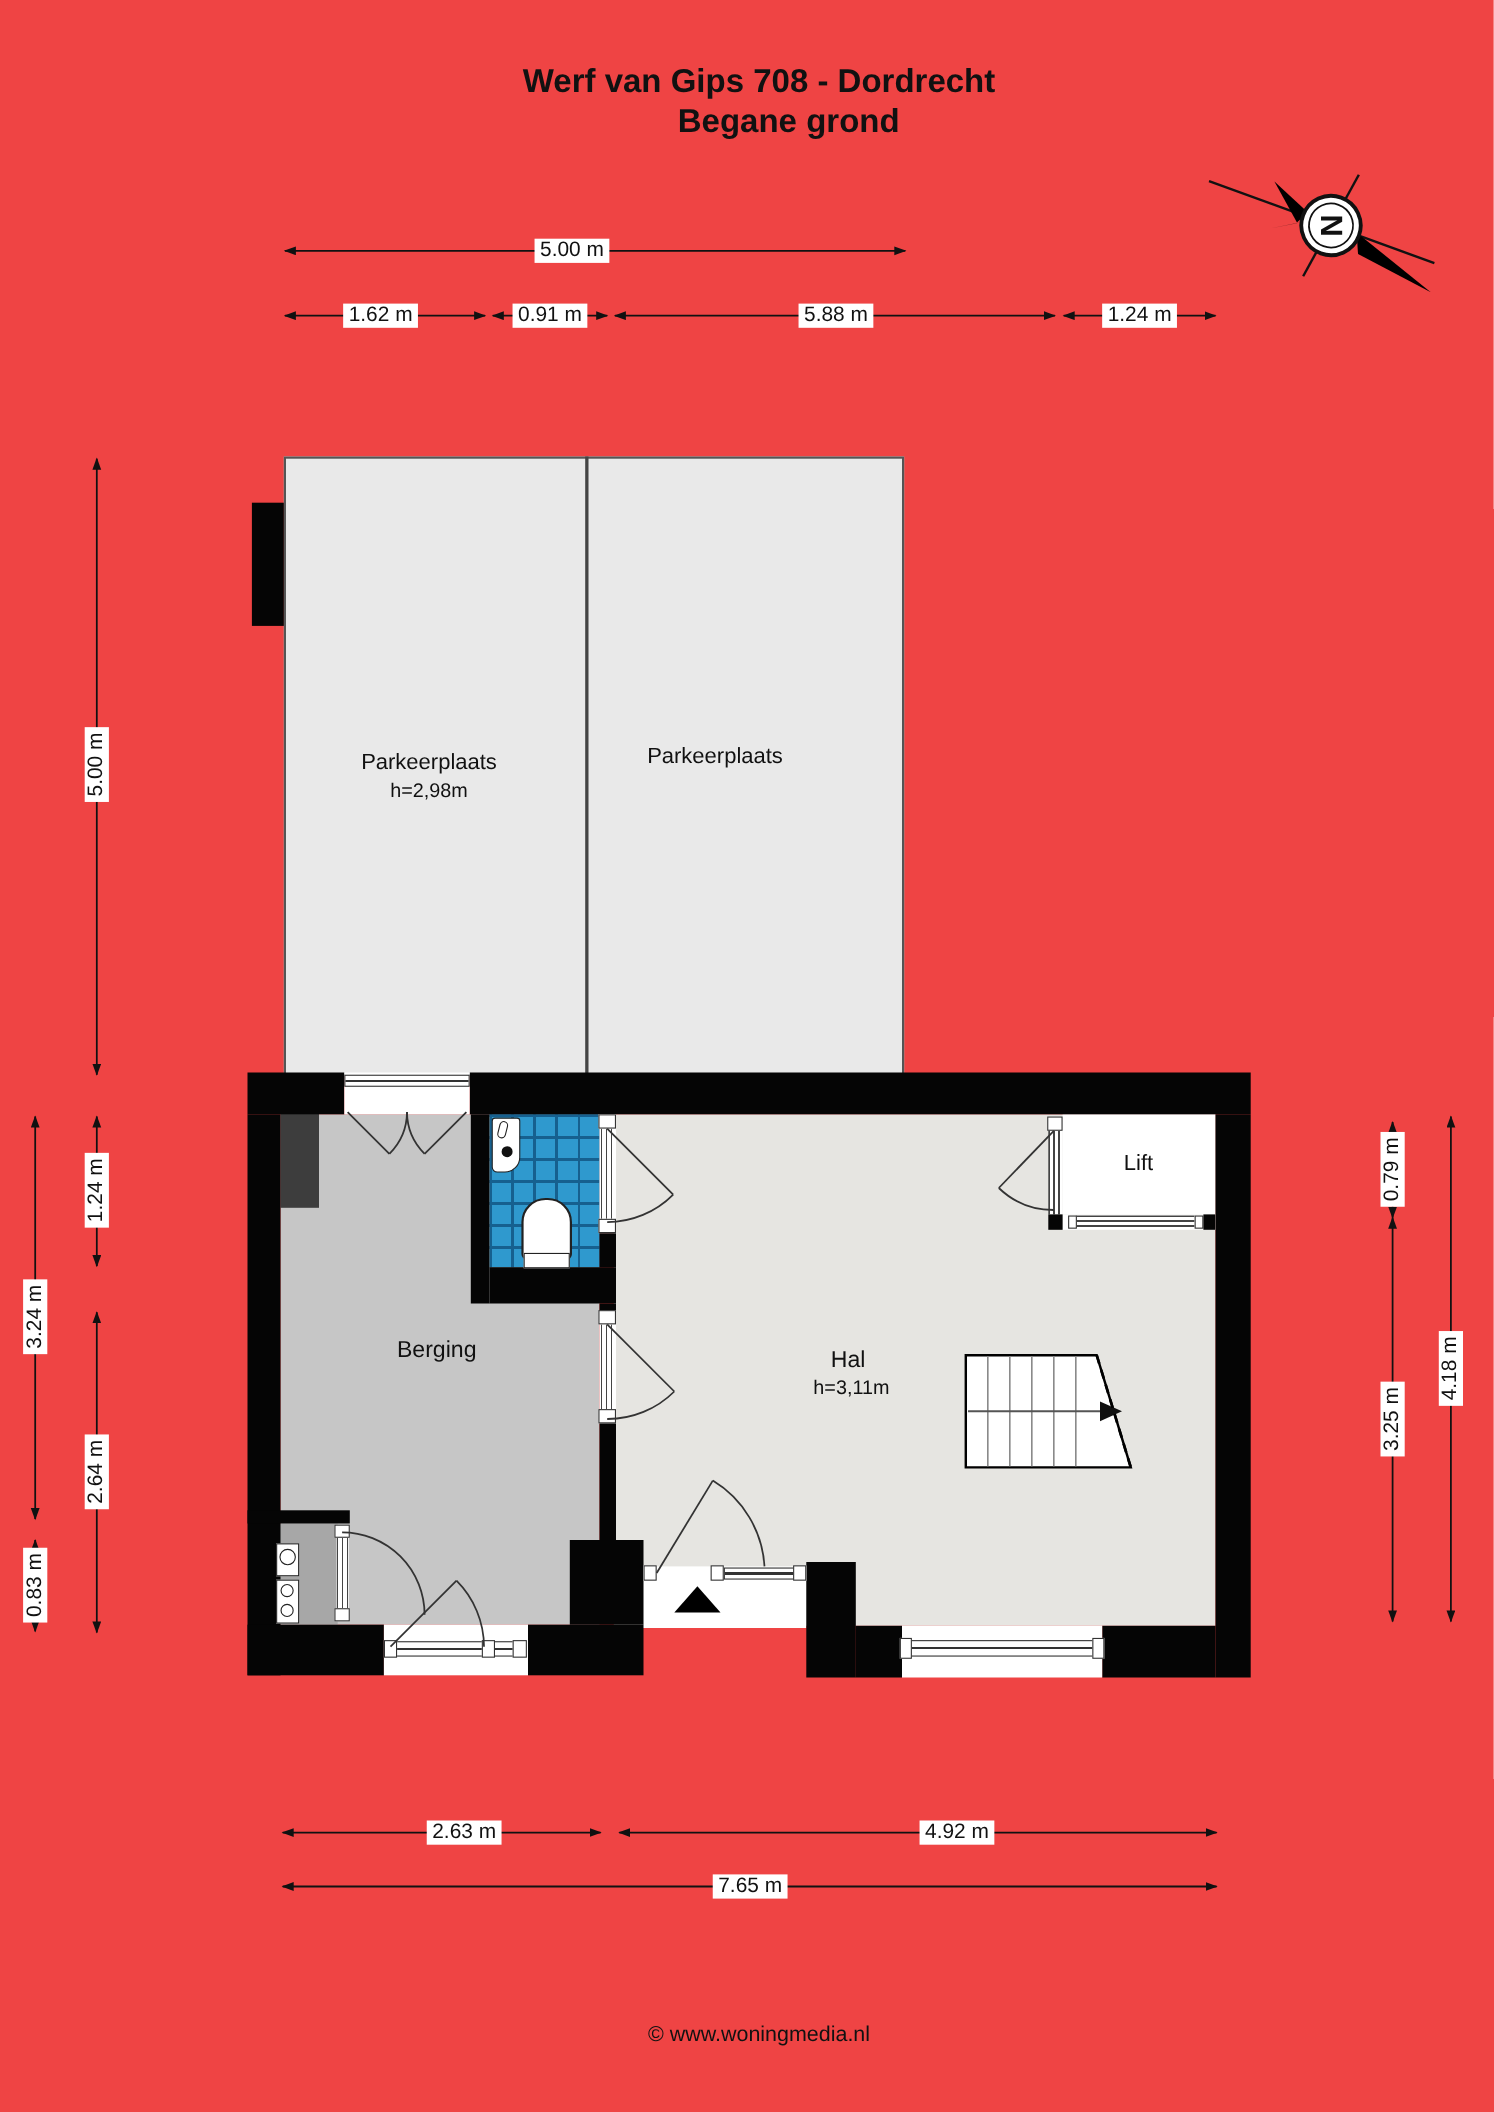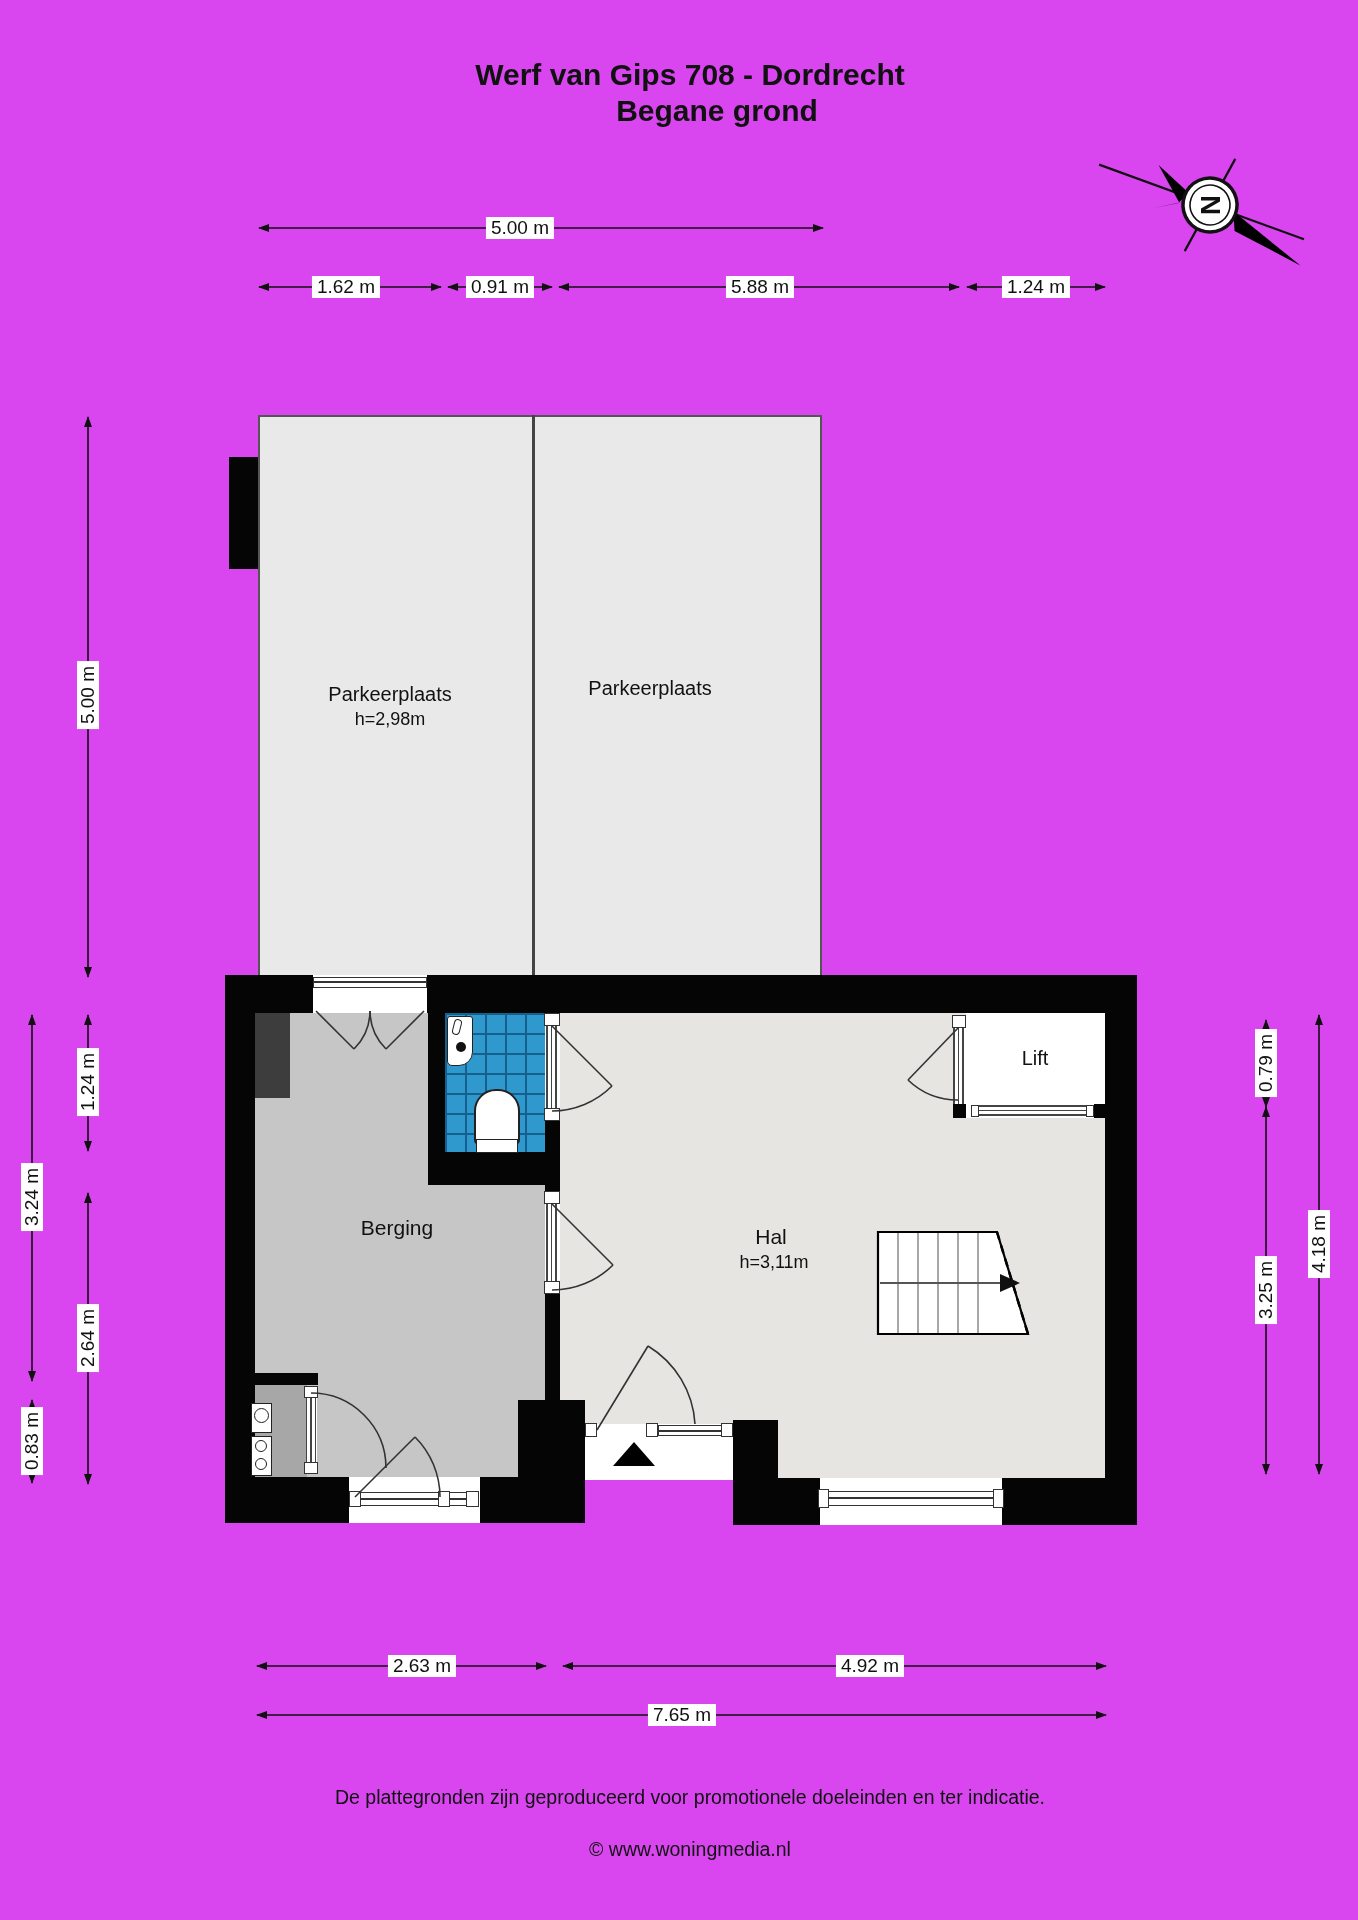--- a/index.html
+++ b/index.html
@@ -1,16 +1,16 @@
 <!DOCTYPE html>
 <html><head>
 <meta charset="utf-8">
 <style>
   html,body{margin:0;padding:0;background:#fff;}
-  #canvas{position:relative;width:1358px;height:1920px;background:#d946ef;
+  #canvas{position:relative;width:1358px;height:1920px;background:#ef4444;
           font-family:"Liberation Sans",sans-serif;color:#111;overflow:hidden;}
   .abs{position:absolute;}
   .w{position:absolute;background:#050505;}
   .dark{position:absolute;background:#3d3d3d;}
   .floor{position:absolute;}
   .lbl{position:absolute;transform:translate(-50%,-50%);font-size:21px;color:#111;white-space:nowrap;}
   .sub{font-size:18px;}
   .dim{position:absolute;transform:translate(-50%,-50%);font-size:19px;color:#111;
        background:#fff;padding:0 5px;white-space:nowrap;z-index:40;}
   .dimv{transform:translate(-50%,-50%) rotate(-90deg);}
@@ -208,16 +208,15 @@
   <div class="dim dimv" style="left:88px;top:1338px;">2.64 m</div>
   <div class="dim dimv" style="left:32px;top:1197px;">3.24 m</div>
   <div class="dim dimv" style="left:32px;top:1441px;">0.83 m</div>
   <div class="dim dimv" style="left:1266px;top:1063px;">0.79 m</div>
   <div class="dim dimv" style="left:1266px;top:1290px;">3.25 m</div>
   <div class="dim dimv" style="left:1319px;top:1244px;">4.18 m</div>
   <div class="dim" style="left:400px;top:1666px;margin-left:22px;">2.63 m</div>
   <div class="dim" style="left:870px;top:1666px;">4.92 m</div>
   <div class="dim" style="left:682px;top:1715px;">7.65 m</div>
 
-  <div class="foot" style="top:1786px;">De plattegronden zijn geproduceerd voor promotionele doeleinden en ter indicatie.</div>
   <div class="foot" style="top:1838px;">© www.woningmedia.nl</div>
 
 </div>
 
 </body></html>

